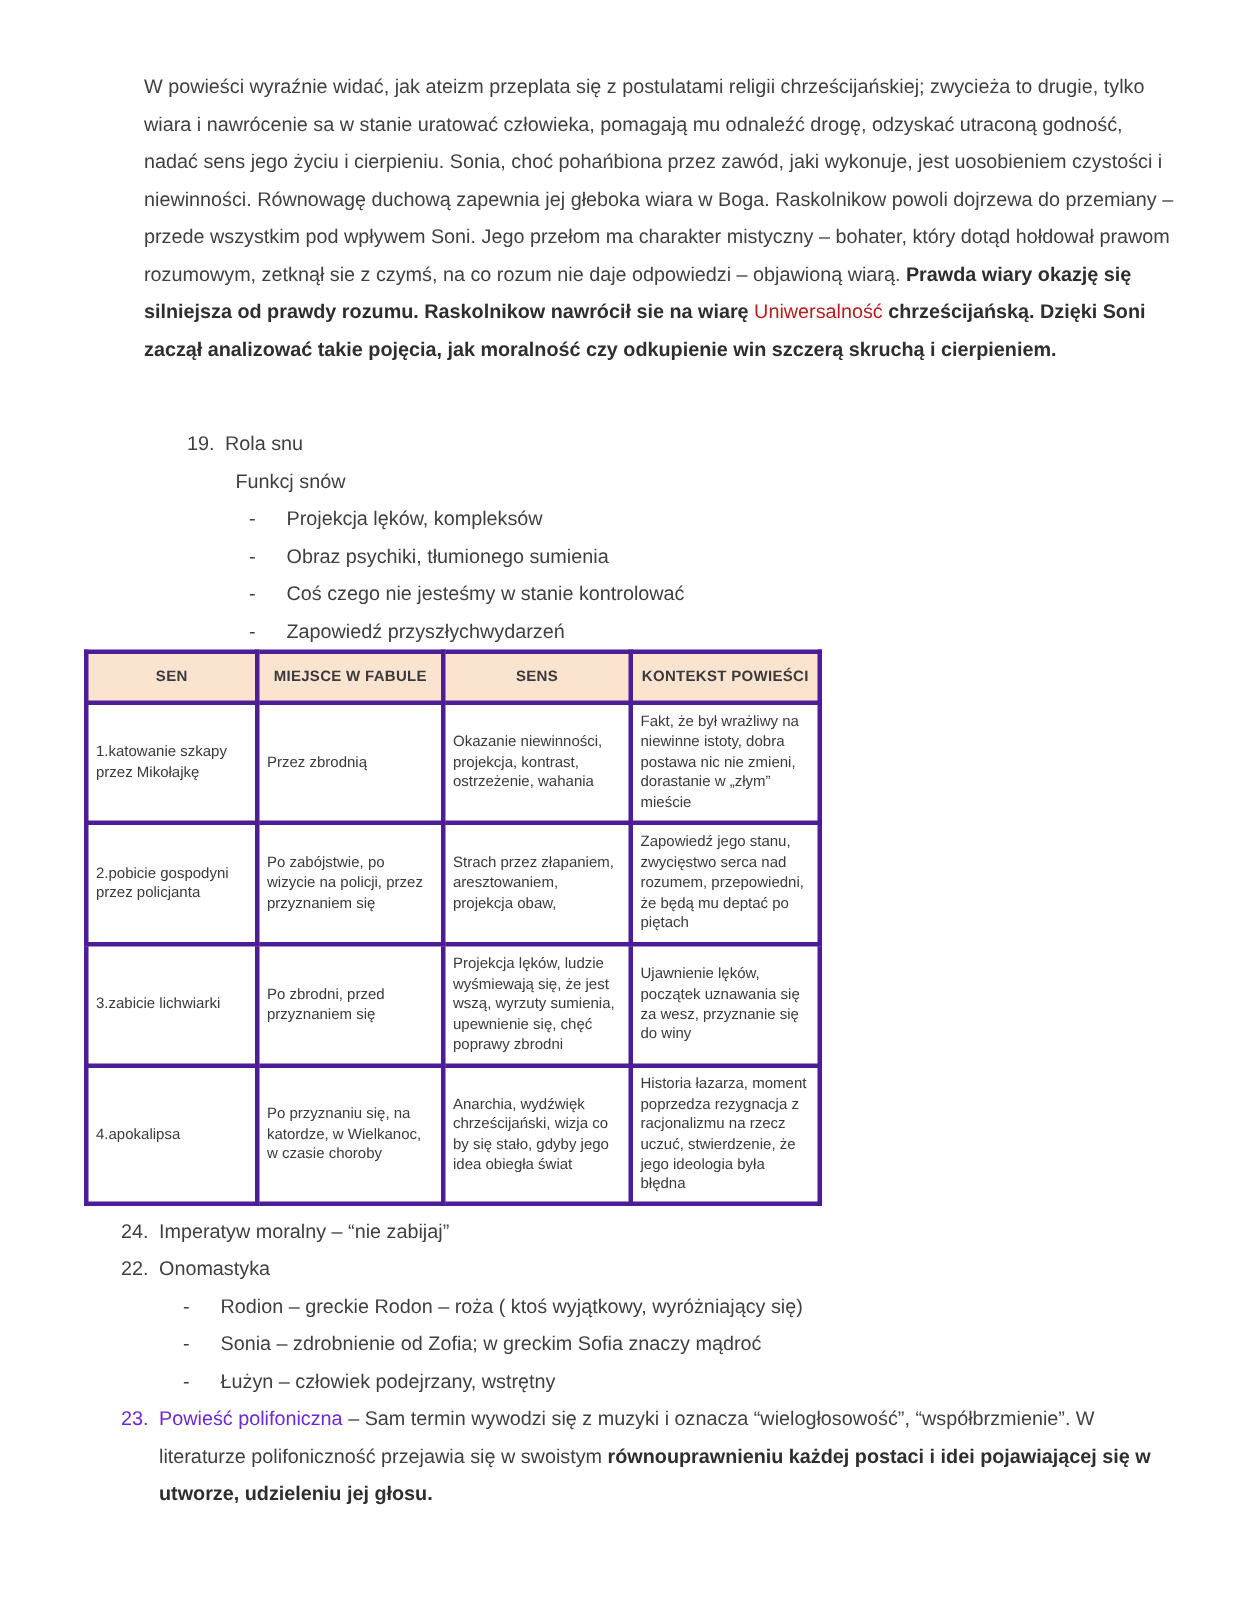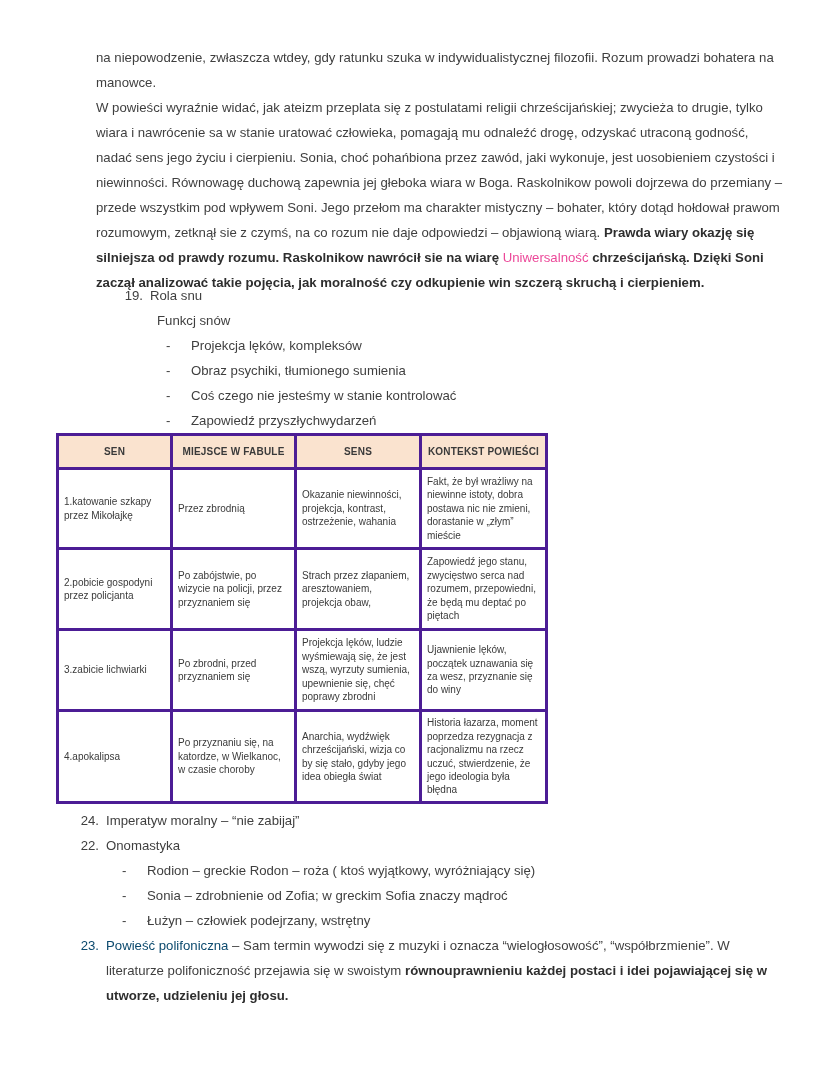--- a/index.html
+++ b/index.html
@@ -29,21 +29,21 @@
     left: 96px;
     top: 45px;
     width: 690px;
     font-size: 13.2px;
     line-height: 25px;
     color: #3f3f3f;
     text-align: left;
   }
   .prose p { margin: 0; }
   .prose b { font-weight: bold; color: #2e2e2e; }
-  .prose .light { font-weight: normal; color: #ec4899; text-align: center; }
+  .prose .light { font-weight: normal; color: #b91c1c; text-align: center; }
 
   
   .olist {
     position: absolute;
     left: 78px;
     width: 700px;
     font-size: 13.2px;
     line-height: 25px;
     color: #3f3f3f;
   }
@@ -106,30 +106,29 @@
   .dreamtable tbody td { vertical-align: middle; }
   .dreamtable tbody td.c2,
   .dreamtable tbody td.c3,
   .dreamtable tbody td.c4 { vertical-align: middle; }
   .col1 { width: 114px; }
   .col2 { width: 124px; }
   .col3 { width: 125px; }
   .col4 { width: 126px; }
 
   
-  .redline { color: #0c4a6e; }
+  .redline { color: #6d28d9; }
   .bolded { font-weight: bold; color: #2e2e2e; }
 </style>
 </head>
 <body>
 
 <div class="page">
 
   <div class="prose">
-    <p><span>na niepowodzenie, zwłaszcza wtdey, gdy ratunku szuka w indywidualistycznej filozofii. Rozum prowadzi bohatera na manowce.</span></p>
     <p><span>W powieści wyraźnie widać, jak ateizm przeplata się z postulatami religii chrześcijańskiej; zwycieża to drugie, tylko wiara i nawrócenie sa w stanie uratować człowieka, pomagają mu odnaleźć drogę, odzyskać utraconą godność, nadać sens jego życiu i cierpieniu. Sonia, choć pohańbiona przez zawód, jaki wykonuje, jest uosobieniem czystości i niewinności. Równowagę duchową zapewnia jej głeboka wiara w Boga. Raskolnikow powoli dojrzewa do przemiany – przede wszystkim pod wpływem Soni. Jego przełom ma charakter mistyczny – bohater, który dotąd hołdował prawom rozumowym, zetknął sie z czymś, na co rozum nie daje odpowiedzi – objawioną wiarą. </span><b>Prawda wiary okazję się silniejsza od prawdy rozumu. Raskolnikow nawrócił sie na wiarę </b><span class="light">Uniwersalność </span><b>chrześcijańską. Dzięki Soni zaczął analizować takie pojęcia, jak moralność czy odkupienie win szczerą skruchą i cierpieniem.</b></p>
   </div>
 
   <div class="olist" style="top:283px;margin-left:44px;">
     <div class="oitem">
       <div class="onum">19.</div>
       <div class="otext">Rola snu</div>
     </div>
     <div class="subline">Funkcj snów</div>
     <div class="dashlist">

